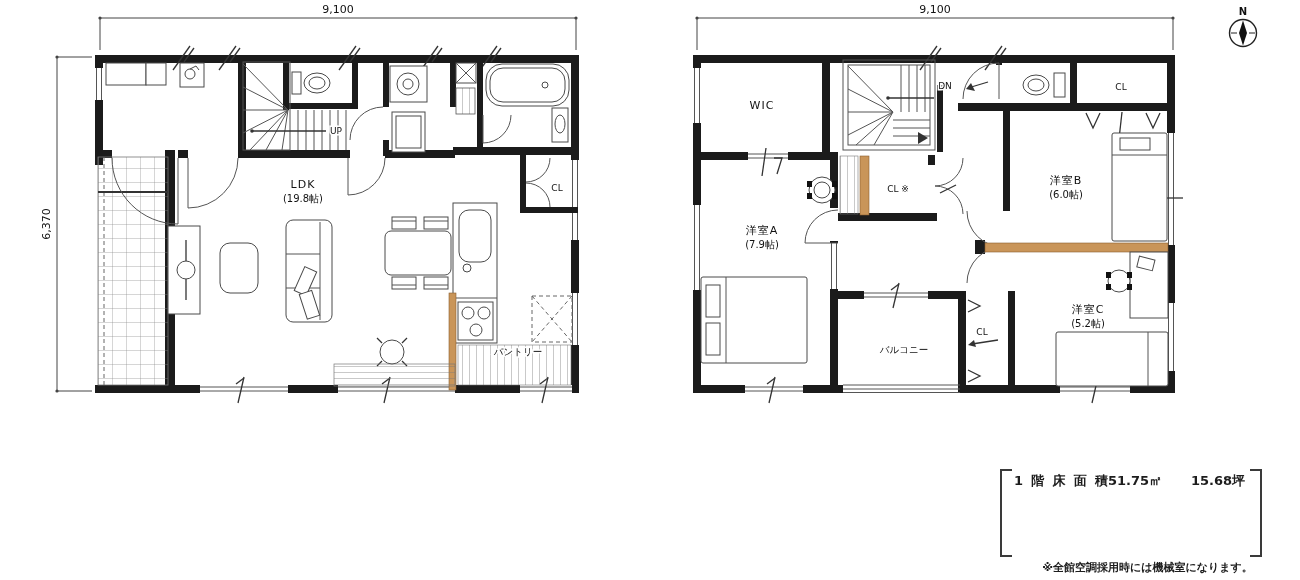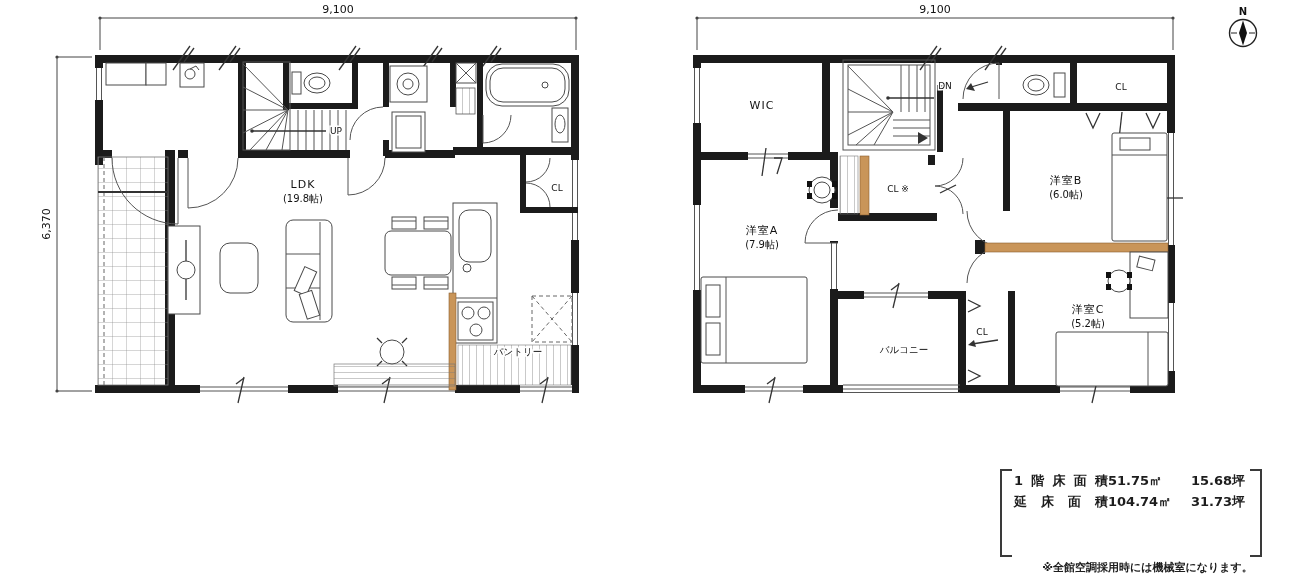--- a/index.html
+++ b/index.html
@@ -492,20 +492,15 @@
 
 <div class="area-box">
   <div class="bracket l"></div>
   <div class="bracket r"></div>
   <div class="area-rows">
     <div class="area-row">
       <span class="c-label">1階床面積</span>
       <span class="c-sqm">51.75㎡</span>
       <span class="c-tsubo">15.68坪</span>
     </div>
-    <div class="area-row">
-      <span class="c-label">延床面積</span>
-      <span class="c-sqm">104.74㎡</span>
-      <span class="c-tsubo">31.73坪</span>
-    </div>
   </div>
 </div>
 <div class="area-note">※全館空調採用時には機械室になります。</div>
 
 </body></html>

